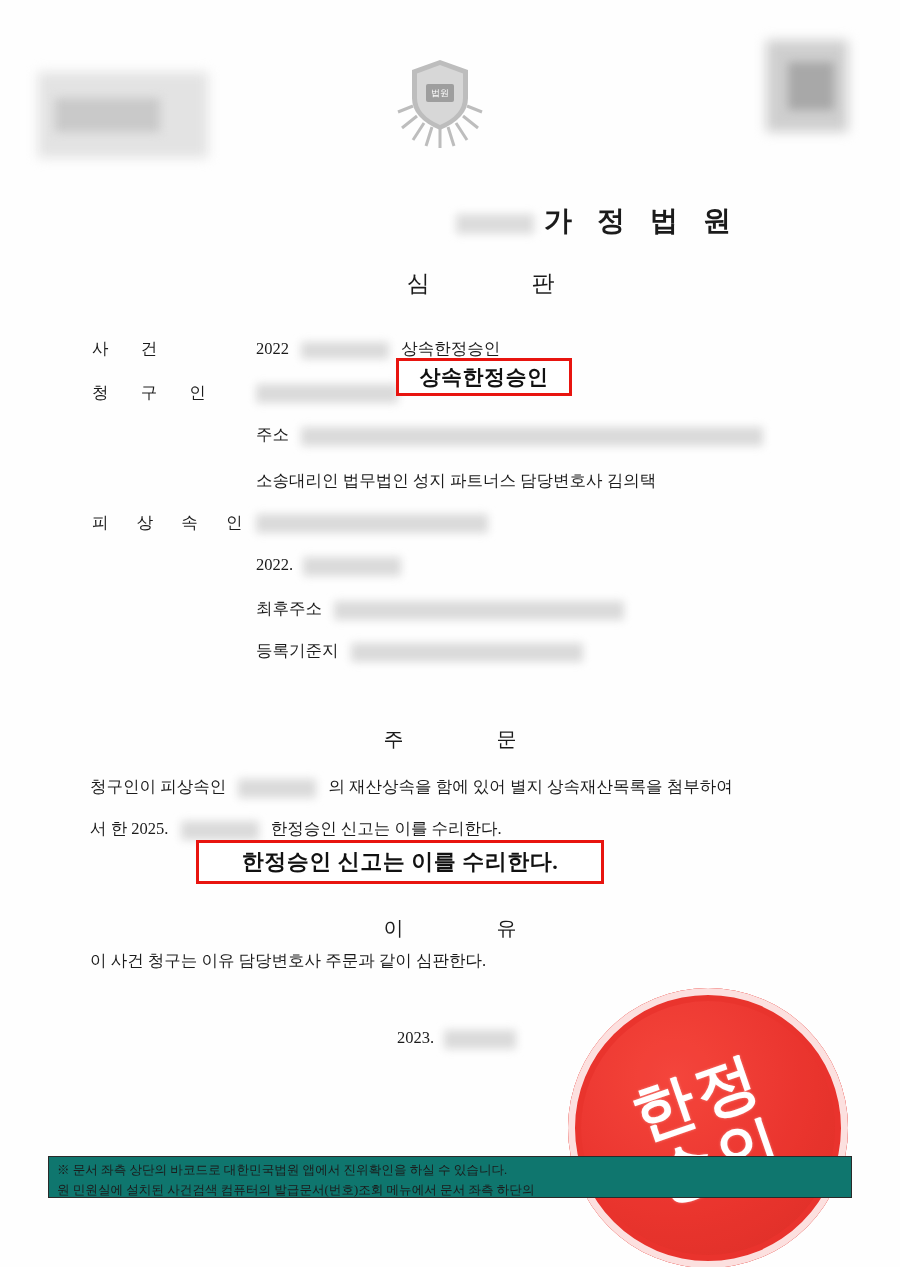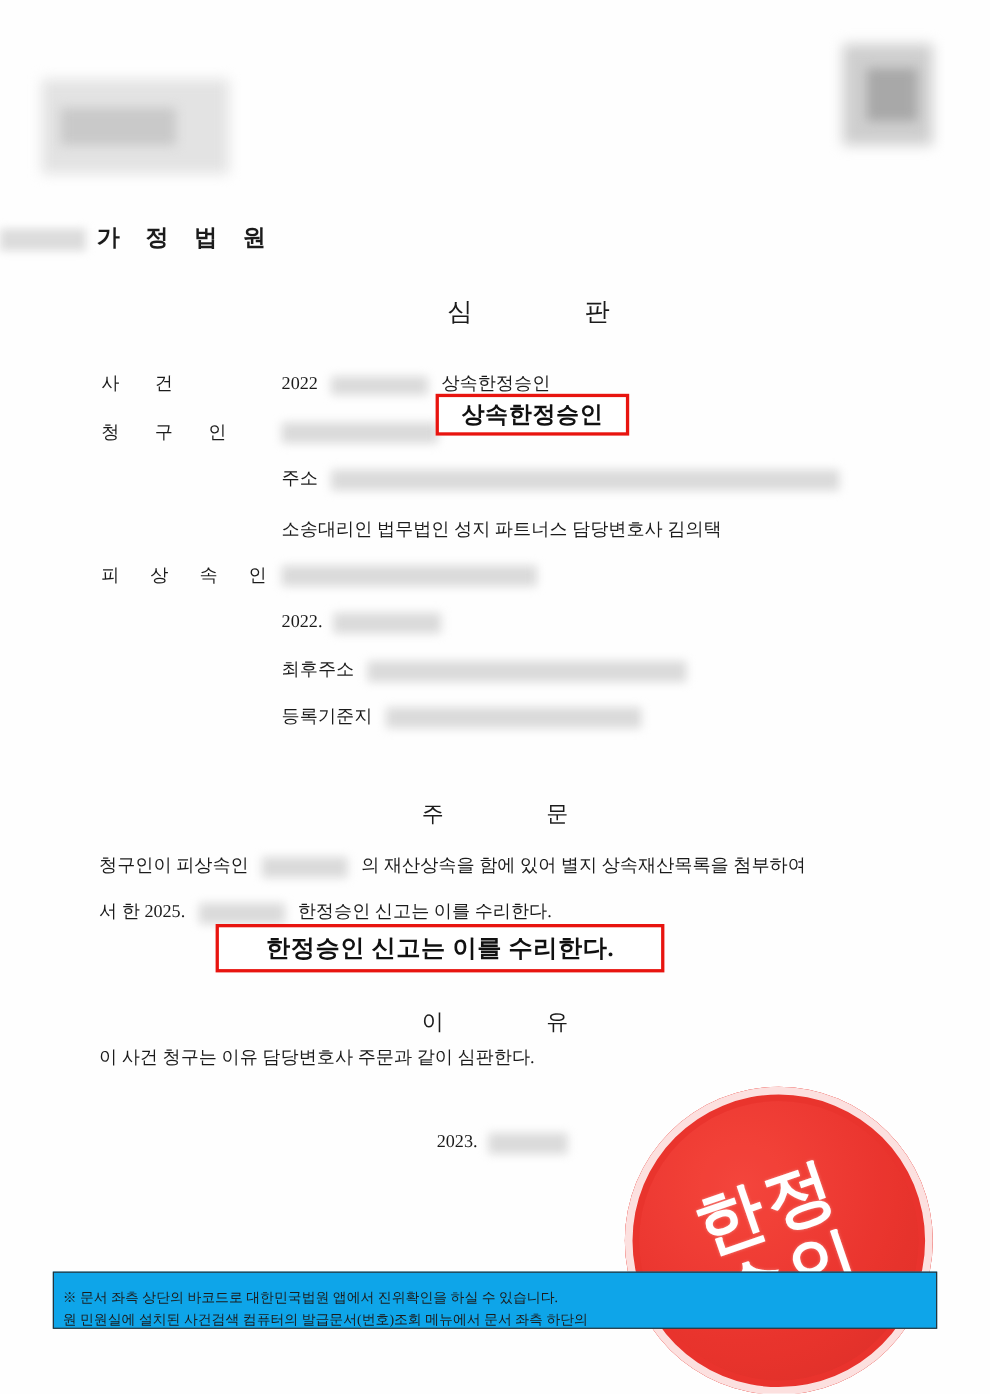--- a/index.html
+++ b/index.html
@@ -67,22 +67,22 @@
     background: #a8a8a8;
     filter: blur(5px);
   }
 
   
   .court-title {
     position: absolute;
     left: 0;
     top: 202px;
     width: 740px;
-    text-align: left;
-    font-size: 21px;
+    text-align: right;
+    font-size: 28px;
     letter-spacing: 9px;
     font-weight: 700;
   }
   .court-title .redact-inline {
     display: inline-block;
     width: 78px;
     height: 20px;
     background: #dcdcdc;
     filter: blur(4px);
     vertical-align: middle;
@@ -208,39 +208,60 @@
   }
   .seal-text span:first-child { font-size: 62px; }
   .seal-text span:last-child { font-size: 62px; margin-top: 6px; }
 
   
   .footer-box {
     position: absolute;
     left: 48px;
     top: 1156px;
     width: 804px;
-    height: 52px;
+    height: 42px;
     border: 1.5px solid #2a2a2a;
     box-sizing: border-box;
-    padding: 14px 8px 0 8px;
+    padding: 4px 8px 0 8px;
     font-size: 12.6px;
     line-height: 1.55;
     overflow: hidden;
-    background: #0ea5e9;
+    background: #0f766e;
   }
   .footer-box div { white-space: nowrap; }
 </style>
 </head>
 <body>
 
 <div class="page">
 
   <div class="barcode-left"></div>
   <div class="barcode-left-inner"></div>
 
+  <div class="emblem">
+    <svg width="88" height="92" viewBox="0 0 88 92" xmlns="http://www.w3.org/2000/svg">
+      <g fill="#b9b9b9">
+        <path d="M44 2 L72 12 L72 40 Q72 60 44 72 Q16 60 16 40 L16 12 Z" fill="#bdbdbd"></path>
+        <path d="M44 7 L67 15.5 L67 40 Q67 57 44 67 Q21 57 21 40 L21 15.5 Z" fill="#d7d7d7"></path>
+        <rect x="30" y="26" width="28" height="18" rx="2" fill="#9e9e9e"></rect>
+        <g stroke="#bdbdbd" stroke-width="3">
+          <line x1="44" y1="70" x2="44" y2="90"></line>
+          <line x1="36" y1="69" x2="30" y2="88"></line>
+          <line x1="52" y1="69" x2="58" y2="88"></line>
+          <line x1="28" y1="65" x2="17" y2="82"></line>
+          <line x1="60" y1="65" x2="71" y2="82"></line>
+          <line x1="21" y1="58" x2="6" y2="70"></line>
+          <line x1="67" y1="58" x2="82" y2="70"></line>
+          <line x1="17" y1="48" x2="2" y2="54"></line>
+          <line x1="71" y1="48" x2="86" y2="54"></line>
+        </g>
+      </g>
+      <text x="44" y="38" text-anchor="middle" font-size="9" fill="#ffffff" font-family="DejaVu Sans, sans-serif">법원</text>
+    </svg>
+  </div>
 
   <div class="stamp-box-right"></div>
   <div class="stamp-box-right-inner"></div>
 
   <div class="court-title">
     <span class="redact-inline"></span><span>가 정 법 원</span>
   </div>
 
   <div class="doc-kind">심 판</div>
 

